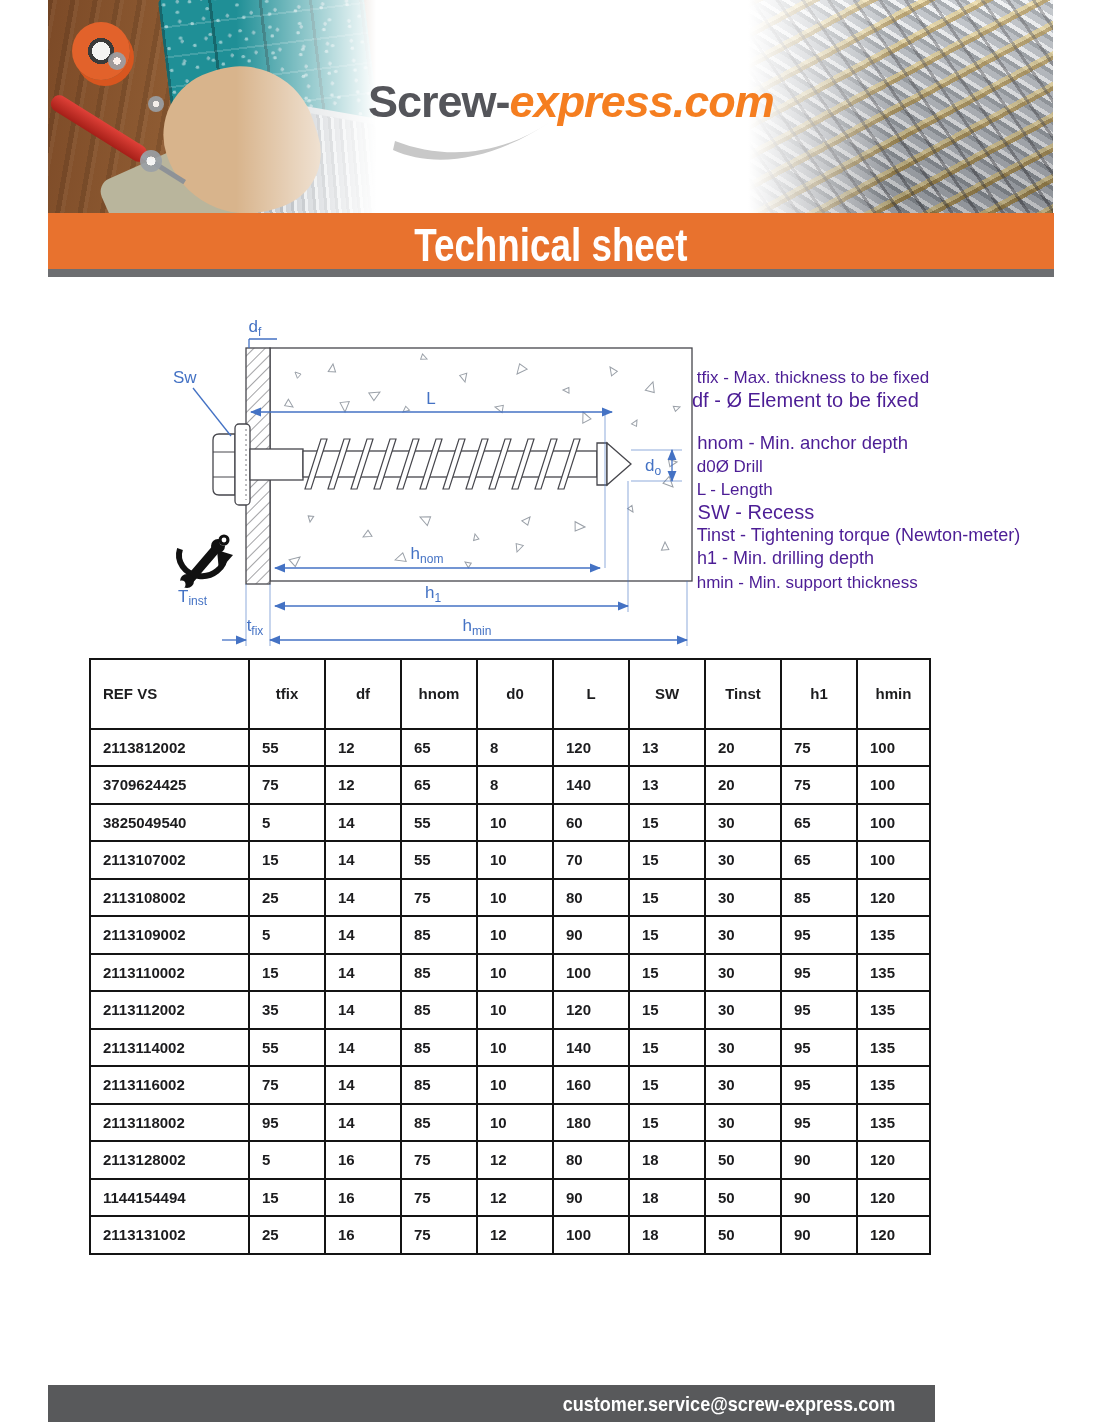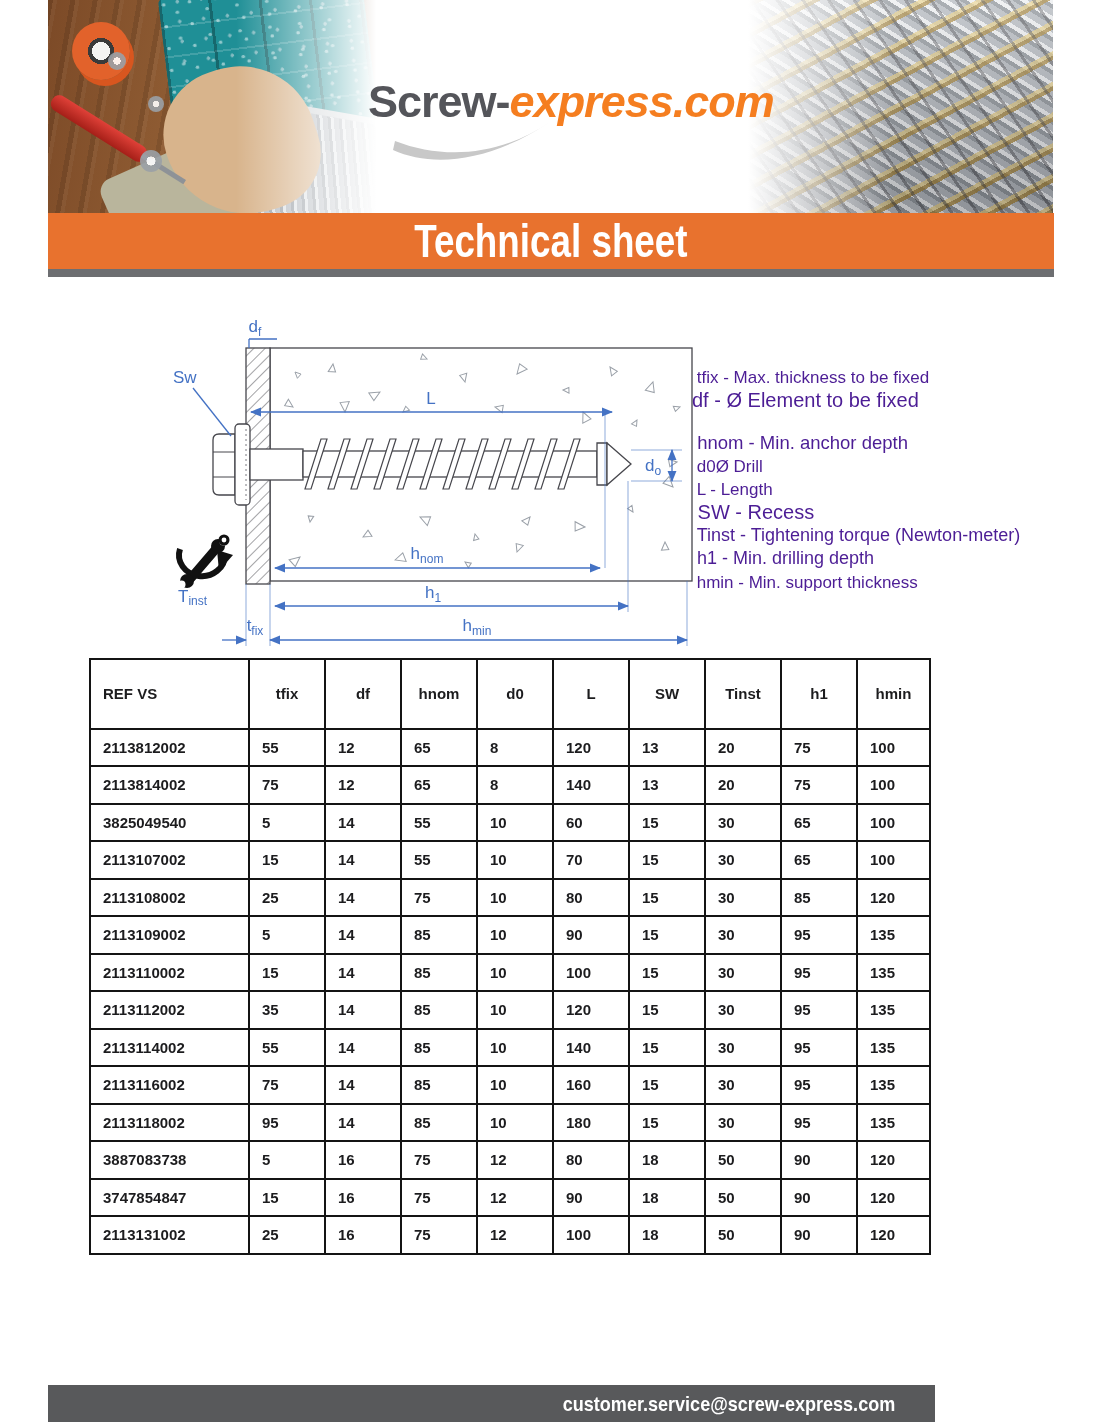--- a/index.html
+++ b/index.html
@@ -38,21 +38,21 @@
   .photo-right .fade{position:absolute;inset:0;background:linear-gradient(to right, #fff 1%, rgba(255,255,255,0) 48%),
       linear-gradient(to bottom, rgba(255,255,255,.25), rgba(40,40,45,.25) 90%);}
 
   
   .logo{position:absolute;left:368px;top:76px;white-space:nowrap;font-size:45px;font-weight:bold;letter-spacing:-1px;}
   .logo .g{color:#54555a;}
   .logo .o{color:#f57e20;font-style:italic;}
   .swoosh{position:absolute;left:388px;top:114px;}
 
   
-  .banner{position:absolute;left:48px;top:213px;width:1006px;height:56px;background:#e8722e;
+  .banner{position:absolute;left:48px;top:213px;width:1006px;height:64px;background:#e8722e;
       display:flex;align-items:center;justify-content:center;}
   .banner-title{color:#fff;font-weight:bold;font-size:46px;letter-spacing:0;display:inline-block;transform:scaleX(.8);}
   .strip{position:absolute;left:48px;top:269px;width:1006px;height:8px;background:#6d6e71;}
 
   
   .diagram{position:absolute;left:165px;top:312px;}
   .dim{stroke:#4472c4;stroke-width:1.3;fill:none;}
   .ext{stroke:#4472c4;stroke-width:.8;fill:none;opacity:.75;}
   .ink{stroke:#46464c;stroke-width:1.3;fill:#fff;}
   .thin{stroke:#46464c;stroke-width:1;fill:none;}
@@ -276,21 +276,21 @@
           <td>12</td>
           <td>65</td>
           <td>8</td>
           <td>120</td>
           <td>13</td>
           <td>20</td>
           <td>75</td>
           <td>100</td>
         </tr>
         <tr>
-          <td>2113814002</td>
+          <td>3709624425</td>
           <td>75</td>
           <td>12</td>
           <td>65</td>
           <td>8</td>
           <td>140</td>
           <td>13</td>
           <td>20</td>
           <td>75</td>
           <td>100</td>
         </tr>
@@ -396,33 +396,33 @@
           <td>14</td>
           <td>85</td>
           <td>10</td>
           <td>180</td>
           <td>15</td>
           <td>30</td>
           <td>95</td>
           <td>135</td>
         </tr>
         <tr>
-          <td>3887083738</td>
+          <td>2113128002</td>
           <td>5</td>
           <td>16</td>
           <td>75</td>
           <td>12</td>
           <td>80</td>
           <td>18</td>
           <td>50</td>
           <td>90</td>
           <td>120</td>
         </tr>
         <tr>
-          <td>3747854847</td>
+          <td>1144154494</td>
           <td>15</td>
           <td>16</td>
           <td>75</td>
           <td>12</td>
           <td>90</td>
           <td>18</td>
           <td>50</td>
           <td>90</td>
           <td>120</td>
         </tr>

